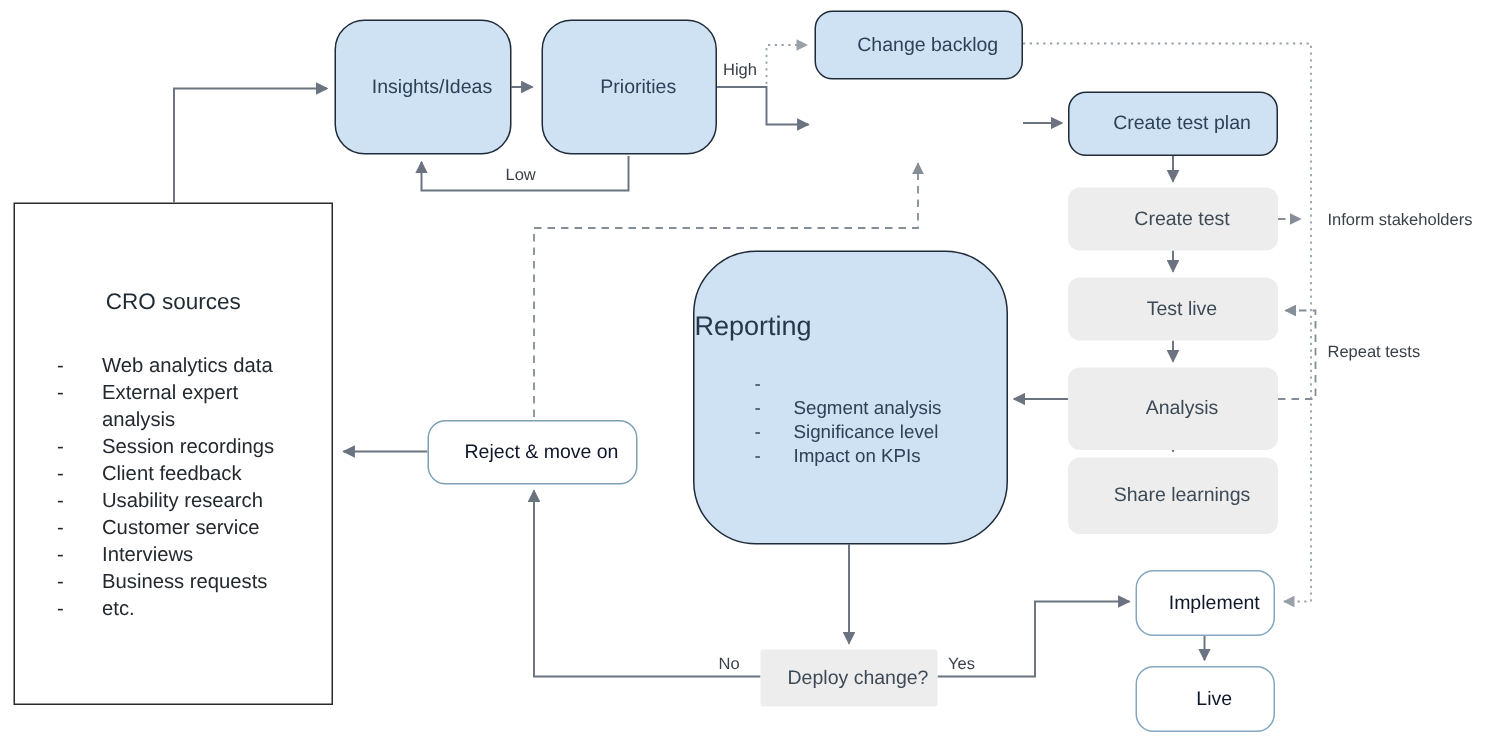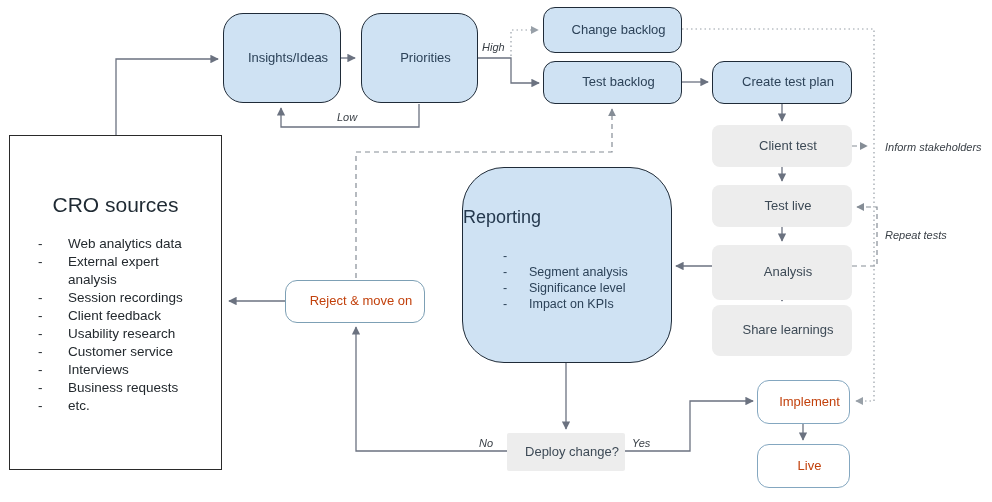--- a/index.html
+++ b/index.html
@@ -9,35 +9,35 @@
   }
   .wires{position:absolute;left:0;top:0;width:992px;height:502px;}
   .node{
     position:absolute;display:flex;align-items:center;justify-content:center;
     box-sizing:border-box;text-align:center;font-size:13px;line-height:1.15;padding-left:12px;
   }
   .node-blue{background:#cfe2f3;border:1.6px solid #1f2b38;color:#2c4258;}
   .r20{border-radius:20px;}
   .r13{border-radius:12px;}
   .node-gray{background:#ededed;border:none;color:#3d4a56;border-radius:8px;}
-  .node-white{background:#ffffff;border:1.3px solid #84a7c0;border-radius:12px;color:#c2410c;}
+  .node-white{background:#ffffff;border:1.3px solid #84a7c0;border-radius:12px;color:#0f172a;}
   .bigbox{position:absolute;box-sizing:border-box;background:#ffffff;border:1.5px solid #2a2a2a;}
-  .bigbox .title{position:absolute;left:0;right:0;text-align:center;font-size:21px;color:#1f2a33;}
+  .bigbox .title{position:absolute;left:0;right:0;text-align:center;font-size:15px;color:#1f2a33;}
   .blue-bigbox{position:absolute;box-sizing:border-box;background:#cfe2f3;border:1.6px solid #1f2b38;border-radius:42px;}
   .blue-bigbox .title{position:absolute;left:0;right:0;text-align:left;font-size:18px;color:#24384d;}
   .dash-list{position:absolute;}
   .dash-list .row{display:flex;align-items:flex-start;}
   .dash-list .dash{flex:0 0 auto;}
   .cro-list{font-size:13.5px;line-height:18px;color:#23292e;}
   .cro-list .dash{width:30px;}
   .cro-list .txt{width:132px;}
   .rep-list{font-size:12.5px;line-height:16px;color:#2c4258;}
   .rep-list .dash{width:26px;}
   .rep-list .txt{width:132px;}
-  .edge-label{position:absolute;font-size:11px;color:#3a4047;white-space:nowrap;font-style:italic;}
+  .edge-label{position:absolute;font-size:11px;color:#3a4047;white-space:nowrap;}
 </style>
 </head>
 <body>
 
 <div class="canvas">
 
   <svg class="wires" viewBox="0 0 992 502">
     <defs>
       <marker id="arrS" viewBox="0 0 10 10" refX="9" refY="5" markerWidth="6.5" markerHeight="6.5" orient="auto-start-reverse">
         <path d="M0,0 L10,5 L0,10 z" fill="#6b7280"></path>
@@ -142,29 +142,26 @@
 
   <div class="node node-blue r20" style="left:223px;top:13px;width:118px;height:90px;">
       <span>Insights/Ideas</span>
     </div>
   <div class="node node-blue r20" style="left:361px;top:13px;width:117px;height:90px;">
       <span>Priorities</span>
     </div>
   <div class="node node-blue r13" style="left:543px;top:7px;width:139px;height:46px;">
       <span>Change backlog</span>
     </div>
-  <div class="node node-blue r13" style="left:543px;top:61px;width:139px;height:43px;">
-      <span>Test backlog</span>
-    </div>
   <div class="node node-blue r13" style="left:712px;top:61px;width:140px;height:43px;">
       <span>Create test plan</span>
     </div>
 
   <div class="node node-gray" style="left:712px;top:125px;width:140px;height:42px;">
-      <span>Client test</span>
+      <span>Create test</span>
     </div>
   <div class="node node-gray" style="left:712px;top:185px;width:140px;height:42px;">
       <span>Test live</span>
     </div>
   <div class="node node-gray" style="left:712px;top:245px;width:140px;height:55px;">
       <span>Analysis</span>
     </div>
   <div class="node node-gray" style="left:712px;top:305px;width:140px;height:51px;">
       <span>Share learnings</span>
     </div>

